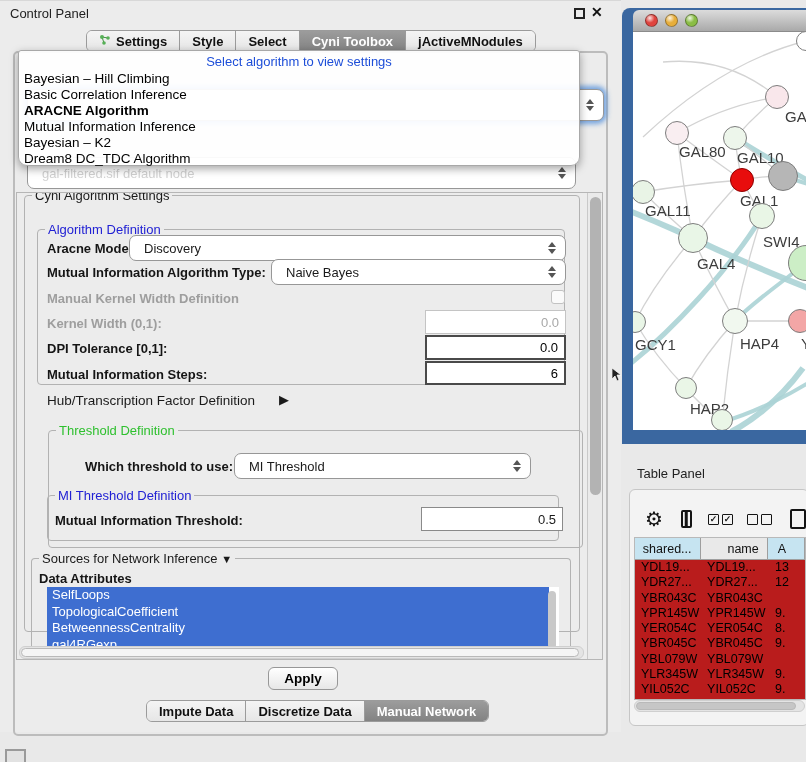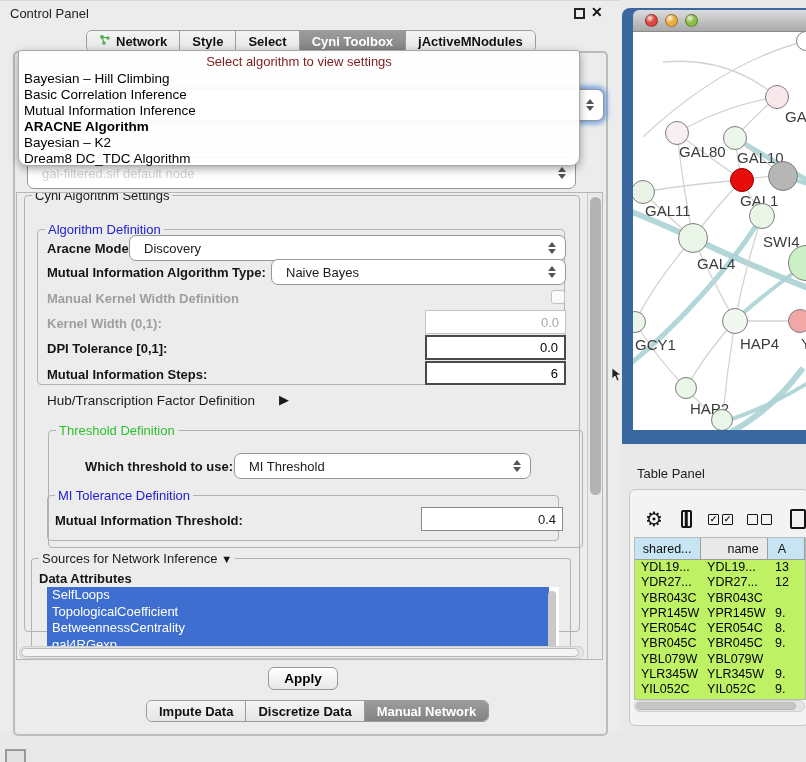--- a/index.html
+++ b/index.html
@@ -26,21 +26,21 @@
            font-size:13px; padding:0 26px 0 14px; }
   .combo .arrows { position:absolute; right:9px; top:50%; transform:translateY(-50%); display:flex; flex-direction:column; gap:2px; }
   .combo .arrows i { width:0; height:0; border-left:4px solid transparent; border-right:4px solid transparent; display:block; }
   .combo .arrows .up { border-bottom:5px solid #555; }
   .combo .arrows .dn { border-top:5px solid #555; }
   .focus-ring { box-shadow:0 0 5px 3px rgba(95,150,220,.85); }
 
   
   .popup { left:18px; top:49px; width:562px; height:116px; background:rgba(255,255,255,.94);
            border:1px solid #a8a8a8; border-radius:3px 3px 9px 9px; box-shadow:0 3px 8px rgba(0,0,0,.35); z-index:50; }
-  .popup-ph { text-align:center; color:#7f1d1d; font-size:13px; padding-top:3px; height:20px; }
+  .popup-ph { text-align:center; color:#1d4ed8; font-size:13px; padding-top:3px; height:20px; }
   .popup-item { font-size:13.5px; height:16px; line-height:16px; padding-left:5px; color:#000; }
   .popup-item.bold { font-weight:bold; }
 
   
   .group { border:1px solid #b2b2b2; border-radius:4px; }
   .legend { position:absolute; top:-8px; left:7px; background:#ececec; padding:0 3px; font-size:13px; white-space:nowrap; }
   .legend.blue { color:#2121d4; }
   .legend.green { color:#2fc02f; }
   .lbl { font-size:13px; font-weight:bold; color:#151515; white-space:nowrap; }
   .lbl.dis { color:#9e9e9e; }
@@ -75,21 +75,21 @@
   
   .tp-title { left:637px; top:466px; font-size:13px; color:#222; }
   .tp-card { left:629px; top:489px; width:180px; height:237px; background:#f3f3f3; border:1px solid #c6c6c6;
              border-radius:6px; overflow:hidden; }
   .tp-toolbar { left:635px; top:505px; width:171px; height:28px; display:flex; align-items:center; gap:0; overflow:hidden; }
   .icon-gear { font-size:20px; color:#141414; line-height:20px; }
   .icon-split { width:20px; height:18px; border:2.5px solid #141414; border-radius:2px; position:relative; }
   .icon-split::after { content:""; position:absolute; left:50%; top:0; bottom:0; width:2.5px; background:#141414; transform:translateX(-50%); }
   .cbx { width:11px; height:11px; border:1.8px solid #141414; border-radius:1px; display:inline-flex; align-items:center; justify-content:center; font-size:9px; font-weight:bold; color:#141414; }
   .icon-doc { width:16px; height:20px; border:2.5px solid #141414; border-radius:2px; }
-  .table { left:634px; top:537px; width:172px; height:163px; background:#bef264; border:1px solid #b9b9b9; overflow:hidden; }
+  .table { left:634px; top:537px; width:172px; height:163px; background:#b91c1c; border:1px solid #b9b9b9; overflow:hidden; }
   .thead { display:flex; height:22px; border-bottom:1px solid #9e9e9e; }
   .th { font-size:12.5px; display:flex; align-items:center; justify-content:flex-end; padding-right:8px;
         border-right:1px solid #9e9e9e; color:#111; }
   .trow { display:flex; height:15.3px; }
   .td { font-size:12.5px; white-space:nowrap; overflow:hidden; padding-left:6px; line-height:15.3px; color:#000; }
   .tp-hsb { left:634px; top:700px; width:171px; height:12px; }
 
   .mini-sq { left:5px; top:749px; width:21px; height:16px; border:2px solid #9a9a9a; background:#e2e2e2; }
   .cursor-arrow { left:612px; top:368px; }
 </style>
@@ -105,21 +105,21 @@
   <div class="abs" style="left:86px; top:29px;">
     <div class="seg" id="top-tabs">
         <div class="tab">
           <span><svg width="12" height="12" viewBox="0 0 12 12">
               <line x1="3" y1="3" x2="9" y2="4" stroke="#3f8f3f"></line>
               <line x1="3" y1="3" x2="5" y2="9" stroke="#3f8f3f"></line>
               <circle cx="3" cy="3" r="2" fill="#57b057"></circle>
               <circle cx="9" cy="4" r="1.8" fill="#57b057"></circle>
               <circle cx="5" cy="9" r="1.8" fill="#57b057"></circle>
             </svg></span>
-          <span>Network</span>
+          <span>Settings</span>
         </div>
         <div class="tab">
           <span>Style</span>
         </div>
         <div class="tab">
           <span>Select</span>
         </div>
         <div class="tab sel">
           <span>Cyni Toolbox</span>
         </div>
@@ -144,22 +144,22 @@
         <i class="up"></i>
         <i class="dn"></i>
       </span>
   </div>
 
   <div class="abs popup">
     <div class="popup-ph">Select algorithm to view settings</div>
     <div id="popup-list">
         <div class="popup-item">Bayesian – Hill Climbing</div>
         <div class="popup-item">Basic Correlation Inference</div>
+        <div class="popup-item bold">ARACNE Algorithm</div>
         <div class="popup-item">Mutual Information Inference</div>
-        <div class="popup-item bold">ARACNE Algorithm</div>
         <div class="popup-item">Bayesian – K2</div>
         <div class="popup-item">Dream8 DC_TDC Algorithm</div>
       </div>
   </div>
 
   <div class="abs" style="left:16px; top:191px; width:587px; height:468px; border:1px solid #b6b6b6; overflow:hidden;">
 
     <div class="abs group" style="left:7px; top:2px; width:556px; height:437px;">
       <span class="legend">Cyni Algorithm Settings</span>
     </div>
@@ -200,24 +200,24 @@
     </div>
     <div class="abs lbl" style="left:68px; top:266px;">Which threshold to use:</div>
     <div class="abs combo" style="left:217px; top:260px; width:297px; height:26px;">
       <span>MI Threshold</span>
       <span class="arrows">
           <i class="up"></i>
           <i class="dn"></i>
         </span>
     </div>
     <div class="abs group" style="left:30px; top:302px; width:512px; height:46px;">
-      <span class="legend blue">MI Tolerance Definition</span>
+      <span class="legend blue">MI Threshold Definition</span>
     </div>
     <div class="abs lbl" style="left:38px; top:320px;">Mutual Information Threshold:</div>
-    <div class="abs num" style="left:404px; top:314px; width:142px; height:24px; border:1.5px solid #8a8a8a;">0.4</div>
+    <div class="abs num" style="left:404px; top:314px; width:142px; height:24px; border:1.5px solid #8a8a8a;">0.5</div>
 
     <div class="abs group" style="left:14px; top:365px; width:540px; height:110px; border-bottom:none;">
       <span class="legend">
         <span>Sources for Network Inference</span>
         <span style="font-size:11px;">▼</span>
       </span>
     </div>
     <div class="abs lbl" style="left:22px; top:378px;">Data Attributes</div>
     <div class="abs attr-list" style="left:30px; top:394px; width:512px; height:74px;" id="attr-list">
         <div class="attr-item">SelfLoops</div>

